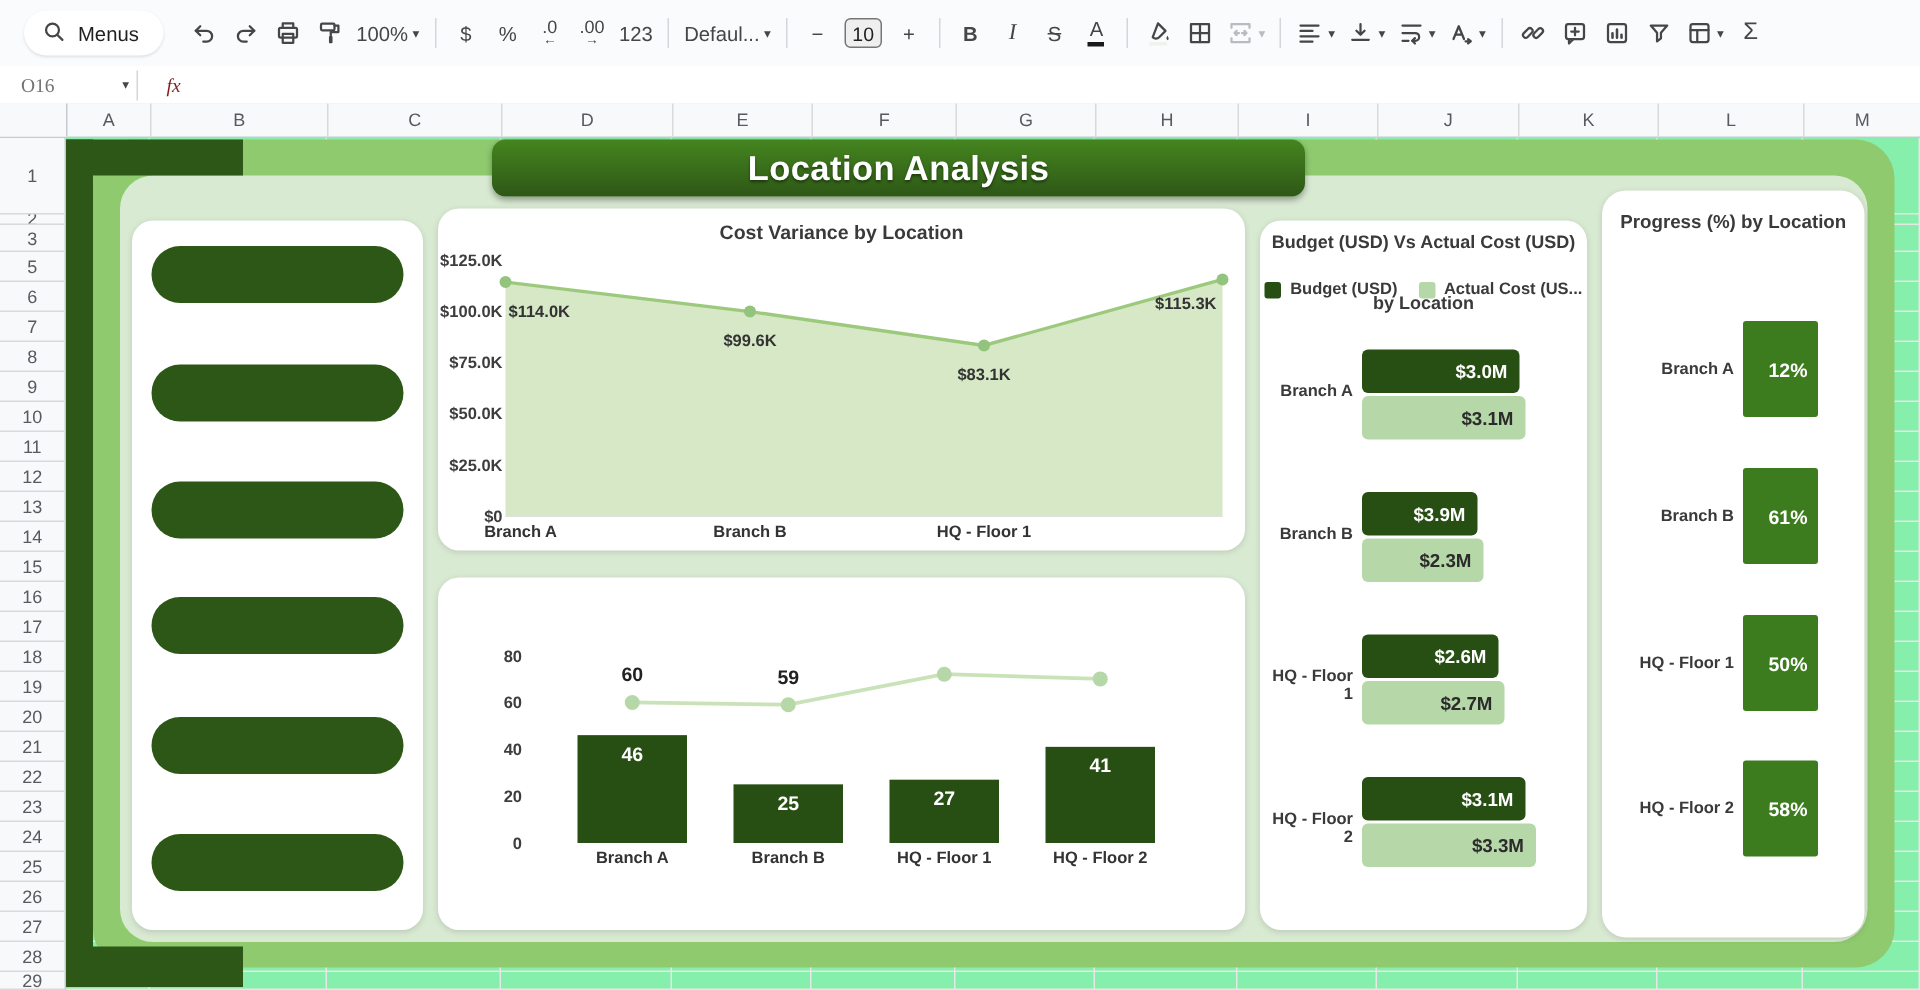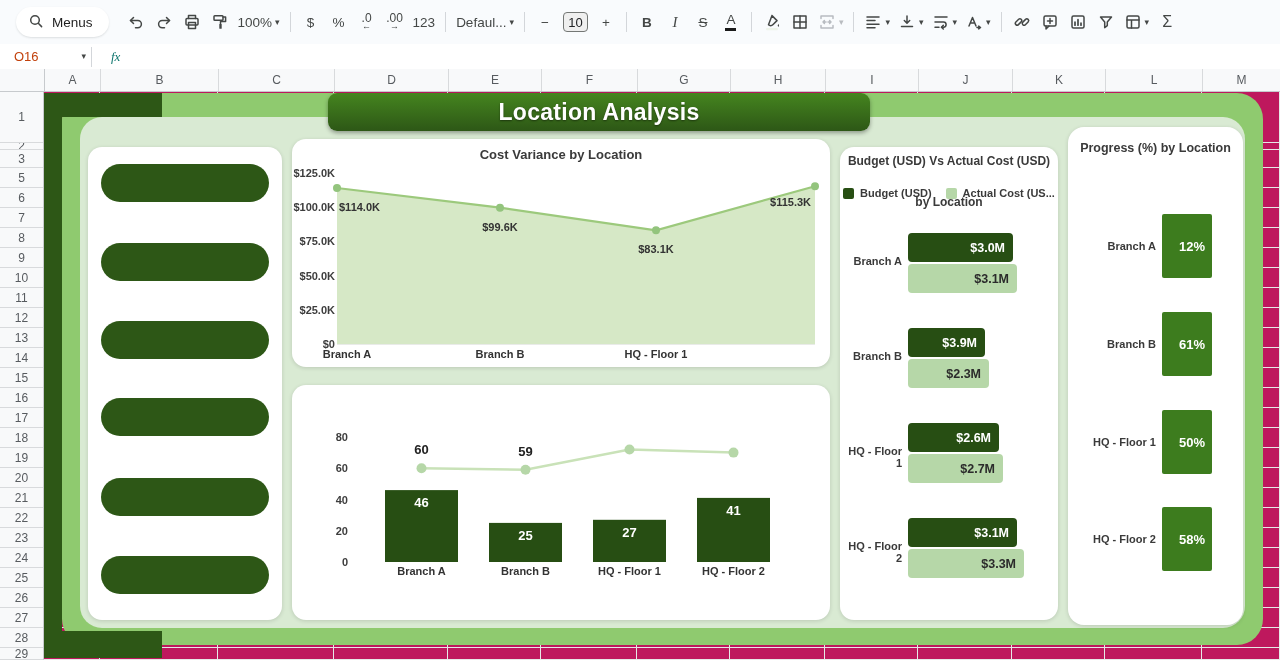--- a/index.html
+++ b/index.html
@@ -23,34 +23,34 @@
   .tb .lbl-sigma{font-size:16px;}
   .caret{font-size:9px;color:#444746;line-height:1;}
   .caret.gray{color:#b9bcc0;}
   .vdiv{width:1px;height:20px;background:#d3d6da;margin:0 5px;flex:none;}
   .sizebox{width:25px;height:20px;border:1px solid #747775;border-radius:4px;font-size:13px;
            display:flex;align-items:center;justify-content:center;color:#202124;margin:0 3px;cursor:text;}
   
   #formula-row{position:absolute;top:44px;left:0;width:1280px;height:25px;background:#fff;
                border-bottom:1px solid #e1e3e6;display:flex;align-items:center;}
   .namebox{width:86px;display:flex;align-items:center;padding-left:14px;box-sizing:border-box;cursor:text;}
-  .namebox .nb-val{font-size:13px;color:#c2410c;flex:1;}
-  .fx{font-style:italic;color:#0f766e;font-size:13px;font-family:"Liberation Serif",serif;margin-left:14px;}
+  .namebox .nb-val{font-size:13px;color:#737373;flex:1;font-family:Liberation Serif, serif;}
+  .fx{font-style:italic;color:#7f1d1d;font-size:13px;font-family:"Liberation Serif",serif;margin-left:14px;}
   
   #colheaders{position:absolute;top:69px;left:0;width:1280px;height:23px;display:flex;
               background:#f8f9fa;border-bottom:1px solid #c7cacd;box-sizing:border-box;}
   .colcell{flex:none;height:22px;border-right:1px solid #d8dadc;box-sizing:border-box;display:flex;
            align-items:center;justify-content:center;font-size:12px;color:#575b5f;cursor:pointer;}
   .corner{flex:none;width:44px;height:22px;border-right:1px solid #c7cacd;background:#f8f9fa;}
   #rowheaders{position:absolute;top:92px;left:0;width:44px;height:568px;background:#f8f9fa;
               border-right:1px solid #c7cacd;box-sizing:border-box;overflow:hidden;}
   .rowcell{border-bottom:1px solid #d8dadc;box-sizing:border-box;display:flex;align-items:center;
            justify-content:center;font-size:12px;color:#575b5f;overflow:hidden;cursor:pointer;}
   
-  #sheet{position:absolute;left:44px;top:92px;width:1236px;height:568px;background:#be185d;overflow:hidden;}
+  #sheet{position:absolute;left:44px;top:92px;width:1236px;height:568px;background:#86efac;overflow:hidden;}
   .gv{position:absolute;width:1px;top:0;height:568px;background:#e6e8e7;}
   .gh{position:absolute;height:1px;left:0;width:1236px;background:#e6e8e7;}
   .abs{position:absolute;}
   .card{position:absolute;background:#fff;border-radius:14px;box-shadow:0 1px 4px rgba(0,0,0,.14);}
   .ctitle{position:absolute;left:0;right:0;text-align:center;font-weight:bold;color:#3a3a3a;font-size:13px;}
   .legend{position:absolute;display:flex;justify-content:center;align-items:center;gap:20px;left:0;right:0;}
   .litem{display:flex;align-items:center;gap:6px;font-size:11px;font-weight:bold;color:#3a3a3a;text-align:right;}
   .lsq{width:11px;height:11px;display:inline-block;border-radius:2px;}
   .lcirc{width:11px;height:11px;display:inline-block;border-radius:50%;}
   .pill{position:absolute;left:13px;width:168px;height:38px;border-radius:19px;cursor:pointer;}

